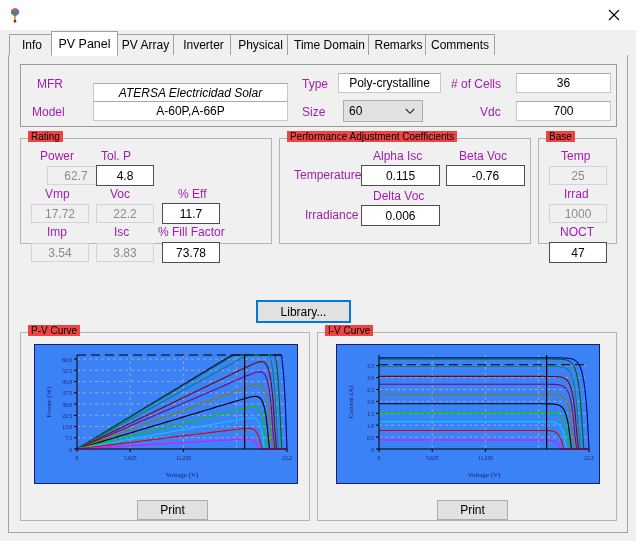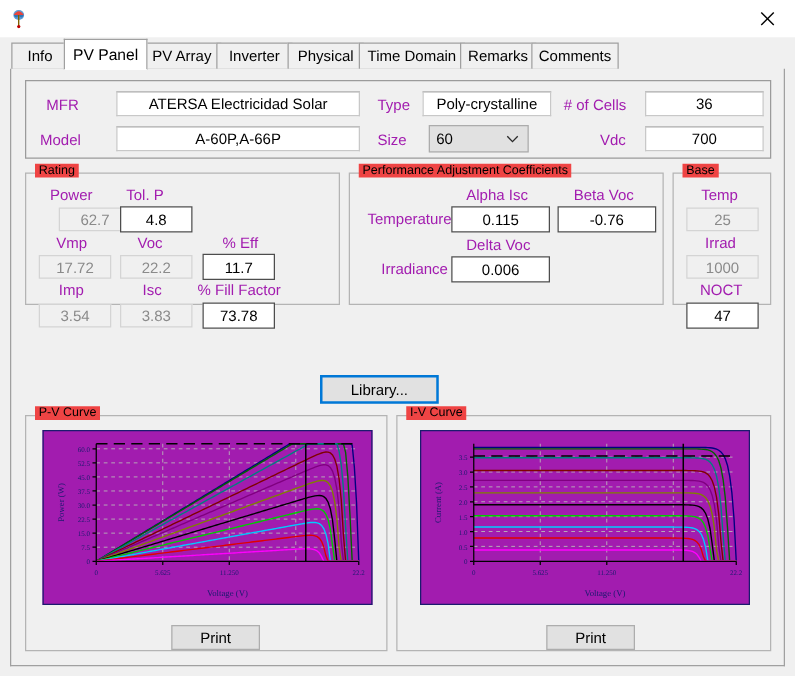--- a/index.html
+++ b/index.html
@@ -126,21 +126,21 @@
     display: flex; align-items: center; justify-content: center;
     cursor: default; white-space: nowrap;
   }
   .btn.default {
     border: 2px solid #0078d7;
   }
 
   
   .chartbox {
     position: absolute; box-sizing: border-box;
-    background: #a21caf;
+    background: #3b82f6;
     border: 1px solid #1b1b6e;
   }
   .chartbox svg { display:block; }
 </style>
 </head>
 <body>
 
 <div id="app">
 
   <div id="titlebar">
@@ -185,21 +185,21 @@
       </div>
       <div class="tab" style="left: 425px; width: 70px;">
         <span>Comments</span>
       </div>
     </div>
 
   <div id="tabpage">
 
     <div id="identity">
       <span class="lbl" style="left:16px; top:12px;">MFR</span>
-      <div class="field" style="left:72px; top:8px; width:195px; height:20px;">ATERSA Electricidad Solar</div>
+      <div class="field" style="left:72px; top:18px; width:195px; height:20px;font-style:italic;">ATERSA Electricidad Solar</div>
 
       <span class="lbl" style="left:11px; top:40px;">Model</span>
       <div class="field" style="left:72px; top:36px; width:195px; height:20px;">A-60P,A-66P</div>
 
       <span class="lbl" style="left:281px; top:12px;">Type</span>
       <div class="field" style="left:317px; top:8px; width:103px; height:20px;">Poly-crystalline</div>
 
       <span class="lbl" style="left:281px; top:40px;">Size</span>
       <div class="combo" style="left:322px; top:35px; width:80px; height:22px;">
         <span>60</span>

